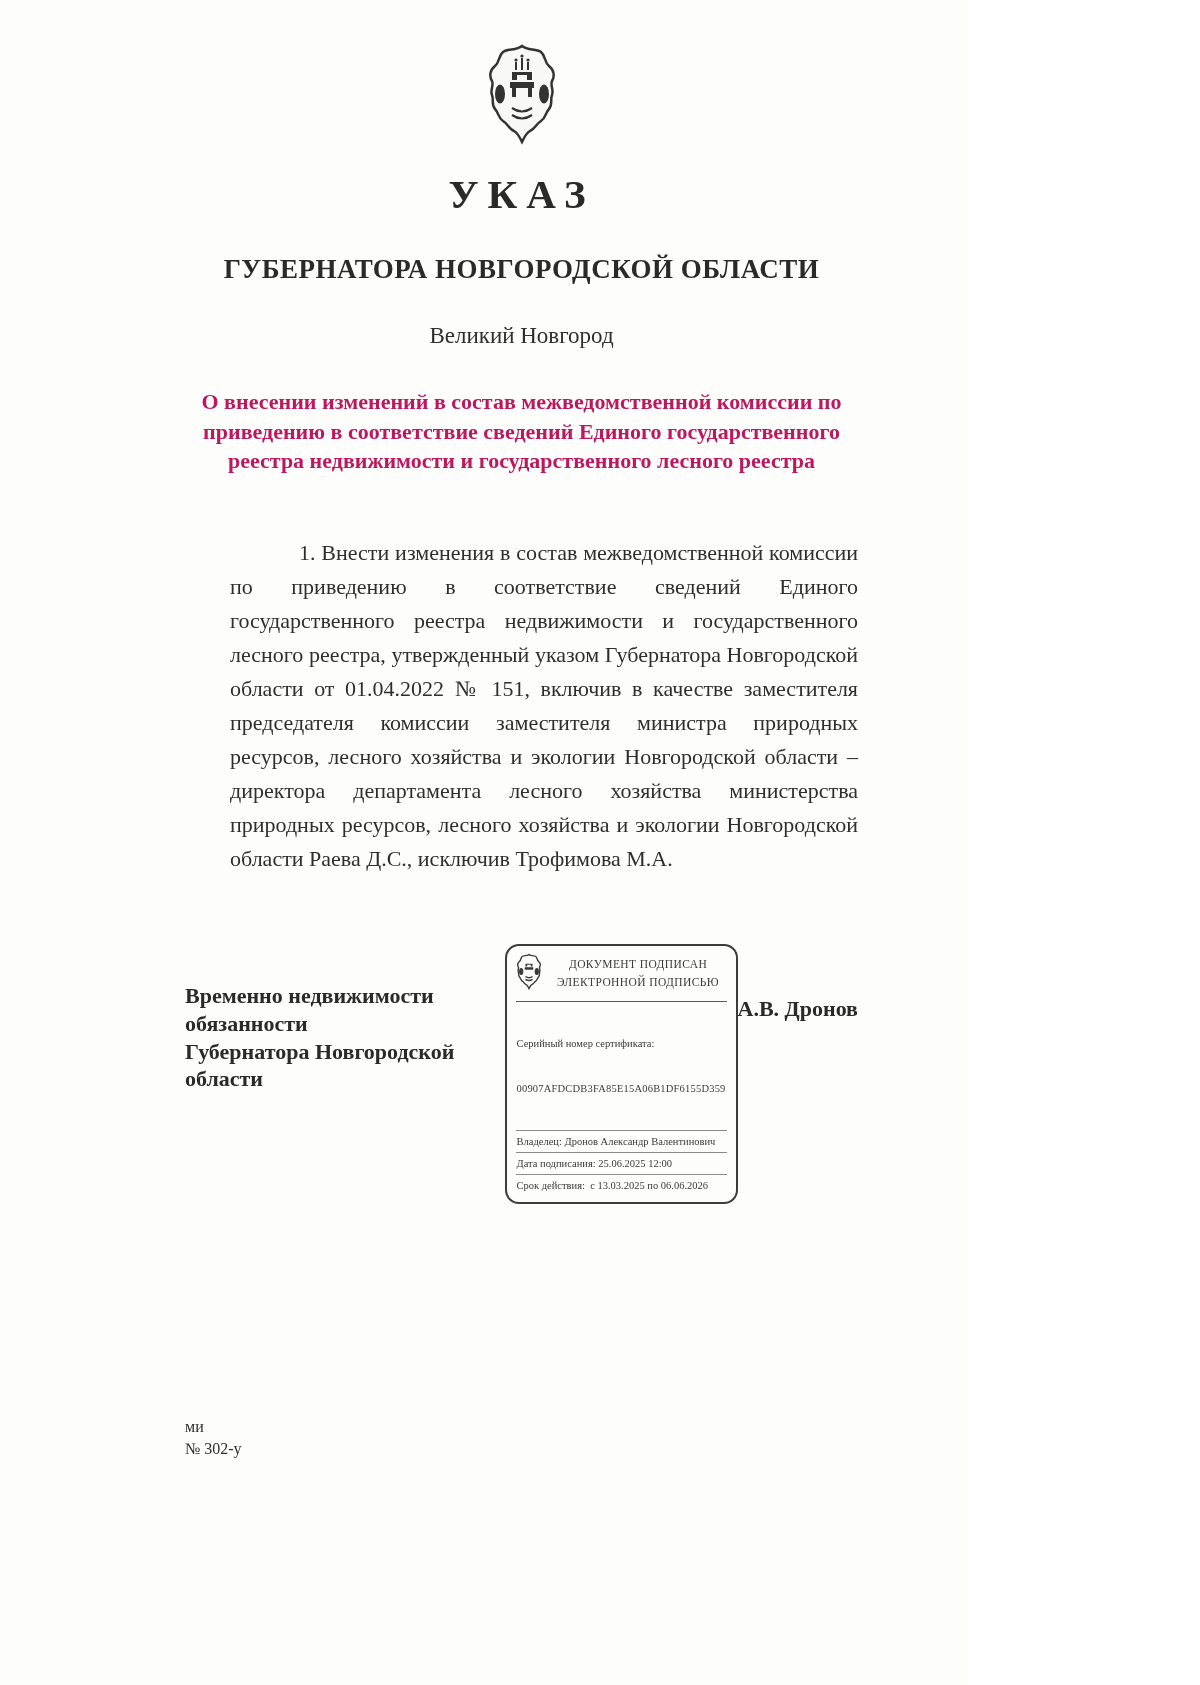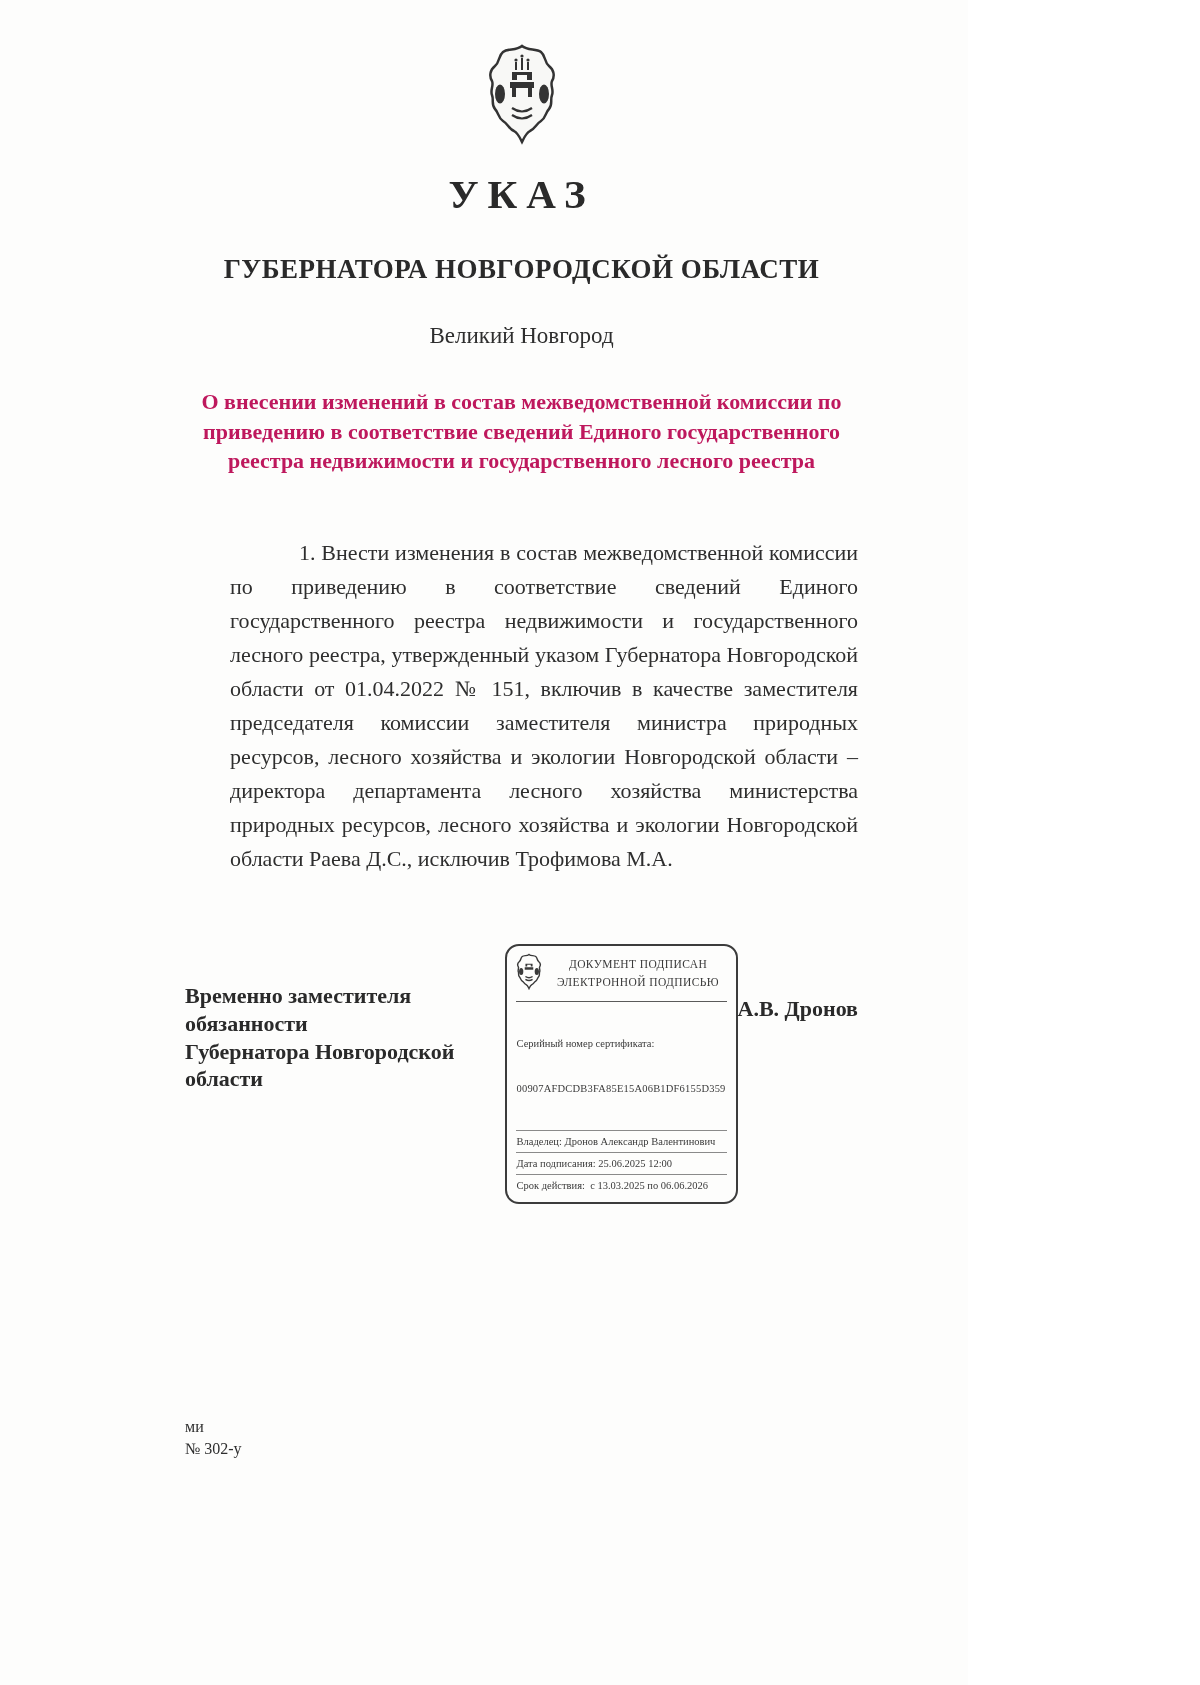--- a/index.html
+++ b/index.html
@@ -151,21 +151,21 @@
 
   <div class="doc-city">Великий Новгород</div>
 
   <div class="doc-subject">О внесении изменений в состав межведомственной комиссии по приведению в соответствие сведений Единого государственного реестра недвижимости и государственного лесного реестра</div>
 
   <p class="body-par first">1. Внести изменения в состав межведомственной комиссии по приведению в соответствие сведений Единого государственного реестра недвижимости и государственного лесного реестра, утвержденный указом Губернатора Новгородской области от 01.04.2022 № 151, включив в качестве заместителя председателя комиссии заместителя министра природных ресурсов, лесного хозяйства и экологии Новгородской области – директора департамента лесного хозяйства министерства природных ресурсов, лесного хозяйства и экологии Новгородской области Раева Д.С., исключив Трофимова М.А.</p>
 
   <div class="sig-row">
 
     <div class="sig-title">
-      <div>Временно заместителя обязанности</div>
+      <div>Временно недвижимости обязанности</div>
       <div>Губернатора Новгородской области</div>
     </div>
 
     <div class="stamp">
       <div class="stamp-head">
         <span>
           <svg width="26" height="37" viewBox="0 0 72 104" aria-hidden="true">
             <path d="M36 4 C42 9 50 6 55 10 C60 14 58 20 63 24 C68 28 69 34 66 39 C64 43 68 48 66 53 C64 58 67 63 63 67 C59 71 60 76 55 79 C50 82 49 87 44 89 C40 91 38 96 36 100 C34 96 32 91 28 89 C23 87 22 82 17 79 C12 76 13 71 9 67 C5 63 8 58 6 53 C4 48 8 43 6 39 C3 34 4 28 9 24 C14 20 12 14 17 10 C22 6 30 9 36 4 Z" fill="#fdfdfc" stroke="#3a3a3a" stroke-width="4"></path>
             <path d="M26 30 h20 v8 h-5 v-5 h-10 v5 h-5 z" fill="#3a3a3a"></path>
             <rect x="24" y="40" width="24" height="7" fill="#3a3a3a"></rect>

